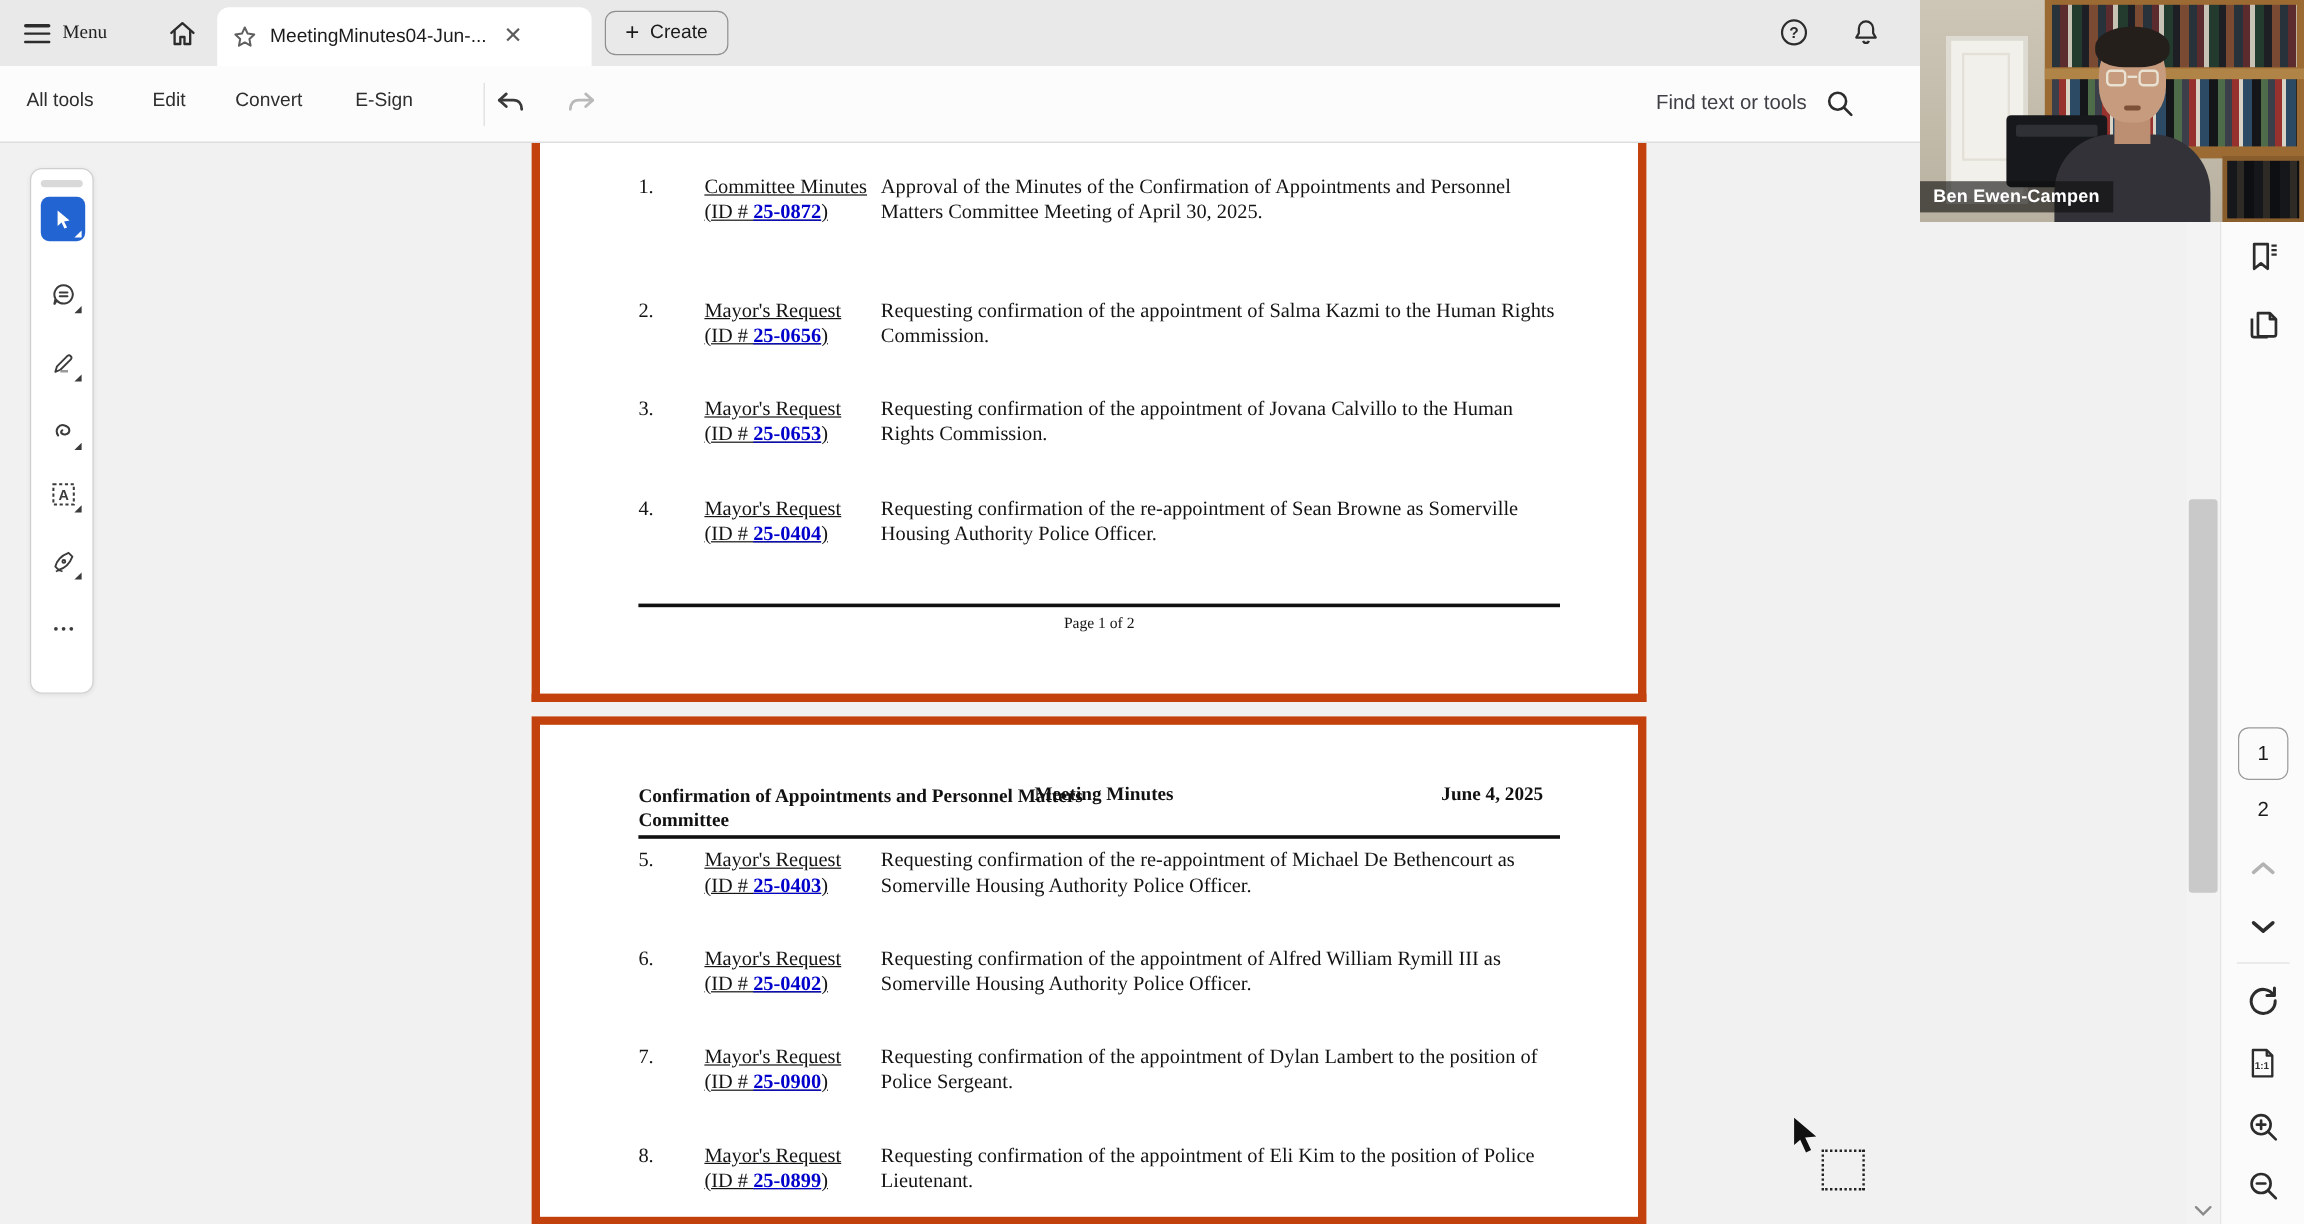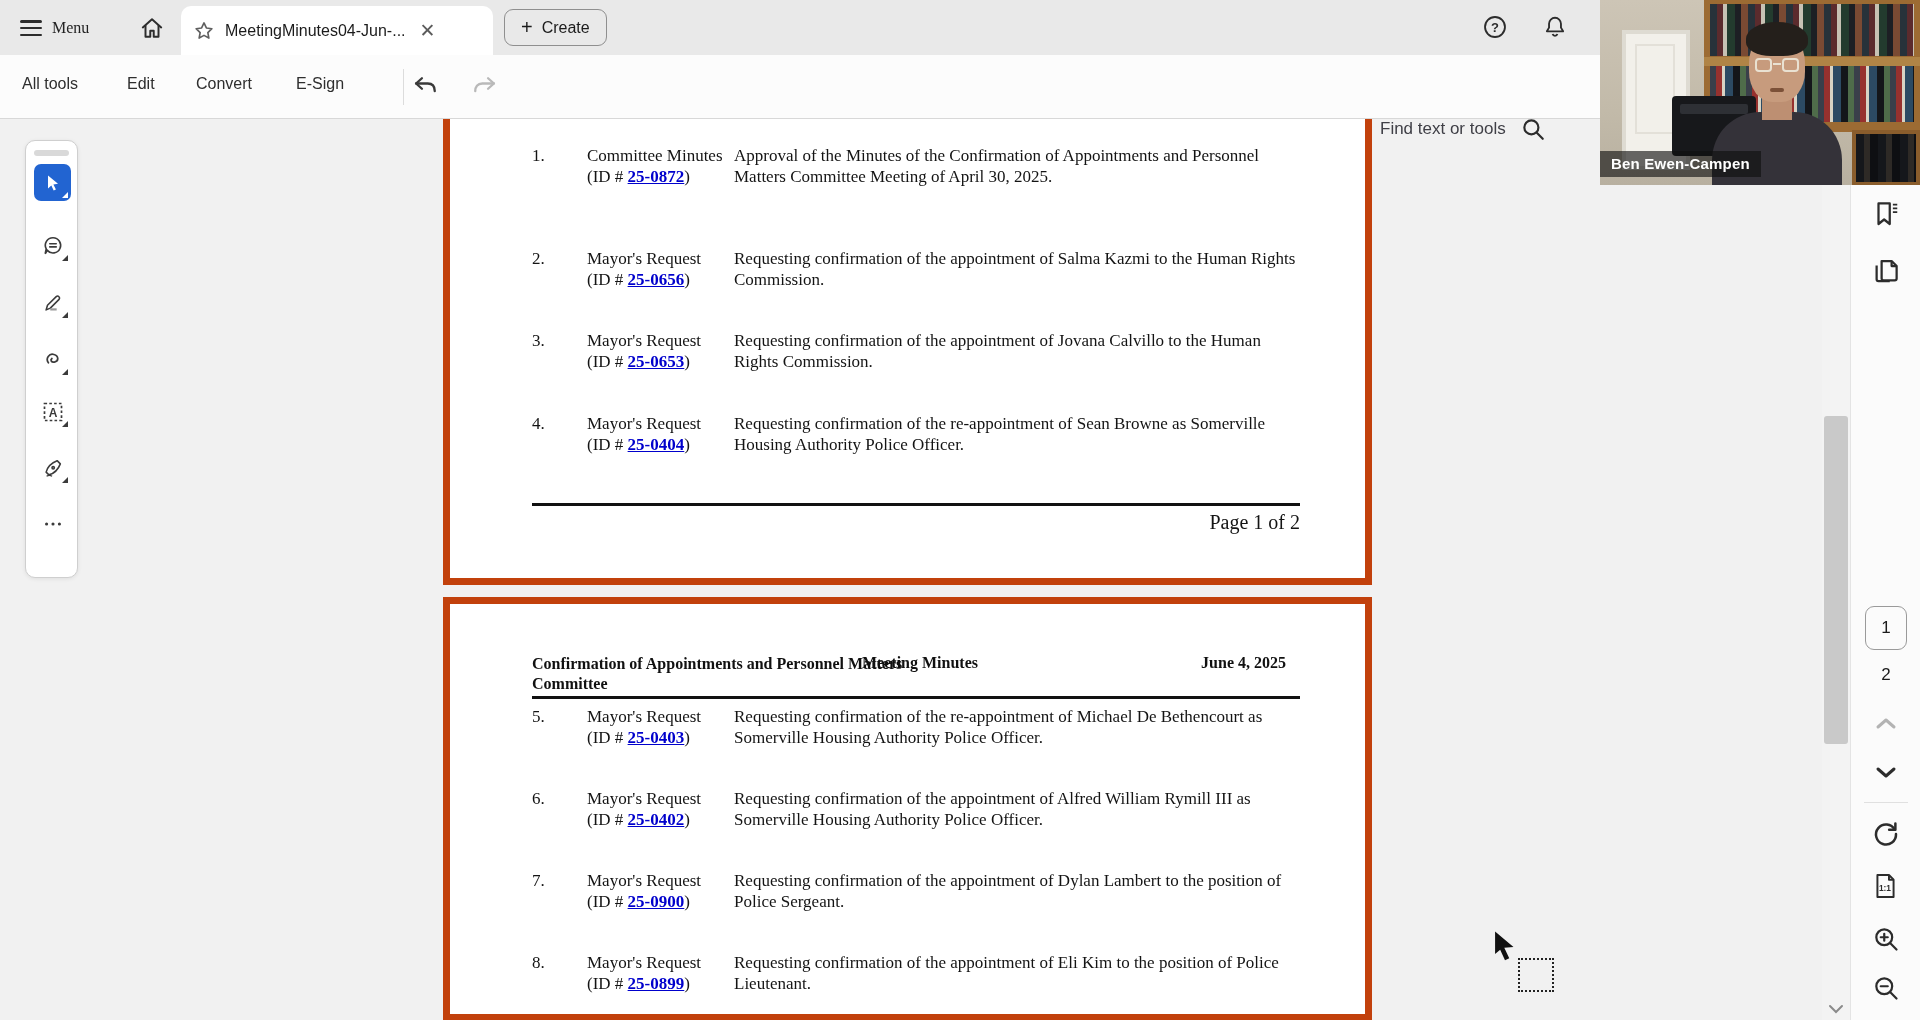--- a/index.html
+++ b/index.html
@@ -24,21 +24,21 @@
   .topbar-right { position:absolute; right:350px; top:12px; display:flex; gap:30px; }
   .iconbtn { width:30px; height:30px; display:flex; align-items:center; justify-content:center; cursor:pointer; }
 
   
   .toolbar { position:absolute; left:0; top:55px; width:1920px; height:64px; background:#fcfcfc;
     border-bottom:1px solid #d8d8d8; z-index:4; }
   .toolbar .navitem { position:absolute; top:20px; font-size:16px; color:#2e2e2e; cursor:pointer; }
   .tb-sep { position:absolute; left:403px; top:14px; width:1px; height:36px; background:#dcdcdc; }
   .undo { position:absolute; left:412px; top:18px; }
   .redo { position:absolute; left:470px; top:18px; }
-  .findbox { position:absolute; left:1380px; top:18px; display:flex; align-items:center; gap:14px; cursor:text;margin-top:43px; }
+  .findbox { position:absolute; left:1380px; top:18px; display:flex; align-items:center; gap:14px; cursor:text; }
   .findbox .ph { font-size:17px; color:#3f3f46; }
 
   
   .toolpanel { position:absolute; left:25px; top:140px; width:53px; height:438px; background:#ffffff;
     border:1px solid #cfcfcf; border-radius:10px; box-shadow:0 1px 4px rgba(0,0,0,.08); z-index:3; }
   .drag-handle { position:absolute; left:8px; top:9px; width:35px; height:6px; background:#d9d9d9; border-radius:3px; }
   .tool { position:absolute; left:8px; width:37px; height:37px; border-radius:7px; display:flex;
     align-items:center; justify-content:center; cursor:pointer; }
   .tool.active { background:#2264d1; }
   .tool .corner { position:absolute; right:3px; bottom:3px; width:0; height:0;
@@ -46,27 +46,27 @@
   .tool.active .corner { border-bottom-color:#ffffff; }
 
   
   .docarea { position:absolute; left:0; top:119px; width:1822px; height:901px; background:#f1f1f1; }
   .page { position:absolute; left:443px; width:929px; background:#ffffff; border:7px solid #c2410c; }
   .page1 { top:0px; height:466px; border-top:none; }
   .page2 { top:478px; height:424px; }
   .doc-item { position:absolute; left:82px; width:770px; display:flex;
     font-family:"Liberation Serif", serif; font-size:17px; color:#141414; line-height:21px; }
   .doc-item .num { flex:0 0 55px; }
-  .doc-item .type { flex:0 0 147px; padding-right:8px; }
+  .doc-item .type { flex:0 0 147px; padding-right:8px;text-decoration:underline; }
   .doc-item .type .tname { display:inline; }
   .doc-item .desc { flex:1 1 auto; }
   .idlink { color:#0000cc; font-weight:bold; text-decoration:underline; cursor:pointer; }
   .docrule { position:absolute; left:82px; width:768px; height:3px; background:#111; }
-  .pagefooter { position:absolute; left:82px; width:768px; text-align:right;
-    font-family:"Liberation Serif", serif; font-size:20px; color:#141414; }
+  .pagefooter { position:absolute; left:82px; width:768px; text-align:center;
+    font-family:"Liberation Serif", serif; font-size:13px; color:#141414; }
   .p2header { position:absolute; left:82px; top:50px; width:768px;
     font-family:"Liberation Serif", serif; font-size:16px; font-weight:bold; color:#111; line-height:20px; }
   .p2center { position:absolute; left:412px; top:50px; font-family:"Liberation Serif", serif;
     font-size:16px; font-weight:bold; color:#111; white-space:nowrap; }
   .p2date { position:absolute; right:79px; top:50px; font-family:"Liberation Serif", serif;
     font-size:16px; font-weight:bold; color:#111; }
   .p2rule { position:absolute; left:82px; top:92px; width:768px; height:3px; background:#111; }
 
   
   .rightrail { position:absolute; left:1850px; top:119px; width:70px; height:901px;

